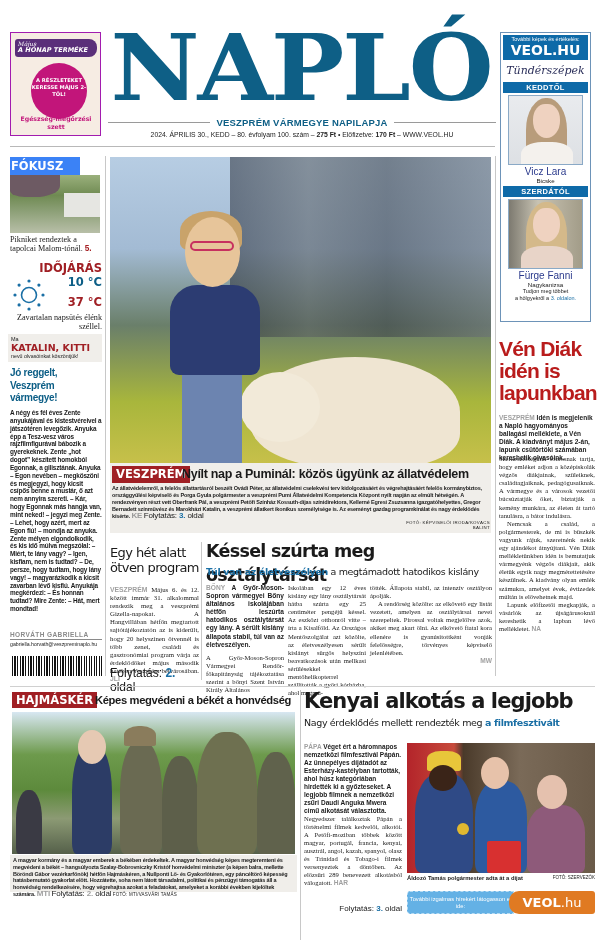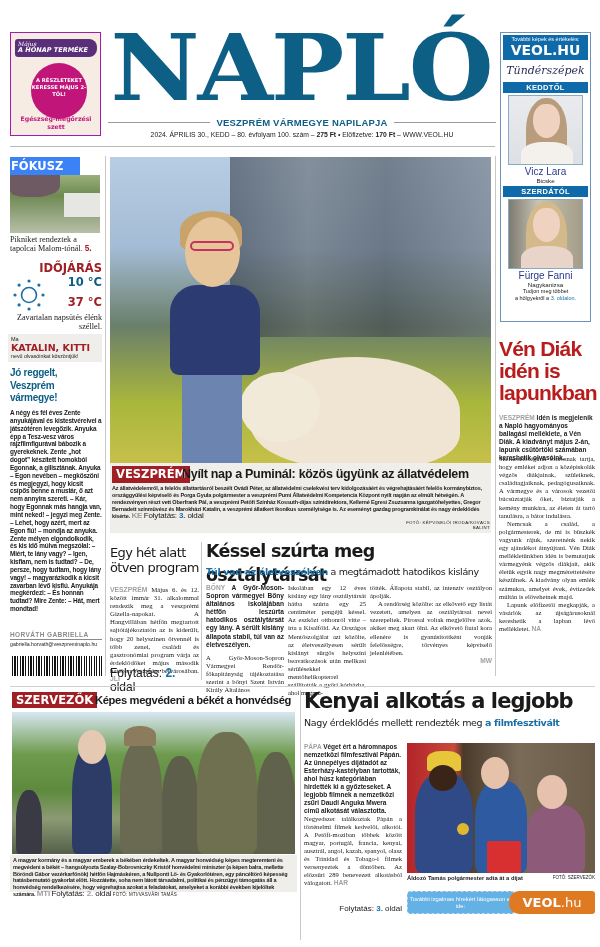--- a/index.html
+++ b/index.html
@@ -295,21 +295,21 @@
 <div id="vd-lead" class="abs">
   <span class="loc">VESZPRÉM</span> <span>Idén is megjelenik a Napló hagyományos ballagási melléklete, a Vén Diák. A kiadványt május 2-án, lapunk csütörtöki számában kereshetik olvasóink.</span>
 </div>
 <div id="vd-body" class="abs">
   <p>Szerkesztőségünk fontosnak tartja, hogy emléket adjon a középiskolák végzős diákjainak, szüleiknek, családtagjaiknak, pedagógusaiknak. A vármegye és a városok vezetői búcsúztatják őket, biztatják a kemény munkára, az életen át tartó tanulásra, a bátor indulásra.</p>
   <p>Nemcsak a család, a polgármesterek, de mi is büszkék vagyunk rájuk, szeretnénk nekik egy ajándékot átnyújtani. Vén Diák mellékletünkben idén is bemutatjuk vármegyénk végzős diákjait, akik életük egyik nagy megmérettetésére készülnek. A kiadvány olyan emlék számukra, amelyet évek, évtizedek múltán is elővehetnek majd.</p>
   <p><span>Lapunk előfizetői megkapják, a vásárlók az újságárusoknál kereshetik a lapban lévő mellékletet.</span> <span class="sig">NA</span></p>
 </div>
 
 <div id="hr-bottom-top" class="abs"></div>
-<div id="hm-tag" class="abs">SZERVEZŐK</div>
+<div id="hm-tag" class="abs">HAJMÁSKÉR</div>
 <div id="hm-headline" class="abs">Képes megvédeni a békét a honvédség</div>
 <div id="hm-photo" class="abs">
   <div class="p" style="left:60px;top:30px;width:40px;height:112px;background:#2c3c66;"></div>
   <div class="p" style="left:66px;top:18px;width:28px;height:34px;background:#e6c9b3;border-radius:50%;"></div>
   <div class="p" style="left:108px;top:28px;width:42px;height:114px;background:#6a6a52;"></div>
   <div class="p" style="left:112px;top:14px;width:32px;height:20px;background:#8a7c5c;"></div>
   <div class="p" style="left:150px;top:44px;width:36px;height:98px;background:#5d5f4a;"></div>
   <div class="p" style="left:185px;top:20px;width:60px;height:122px;background:#6e7050;"></div>
   <div class="p" style="left:245px;top:40px;width:38px;height:102px;background:#60624c;"></div>
   <div class="p" style="left:4px;top:78px;width:26px;height:64px;background:#3a3a44;"></div>

